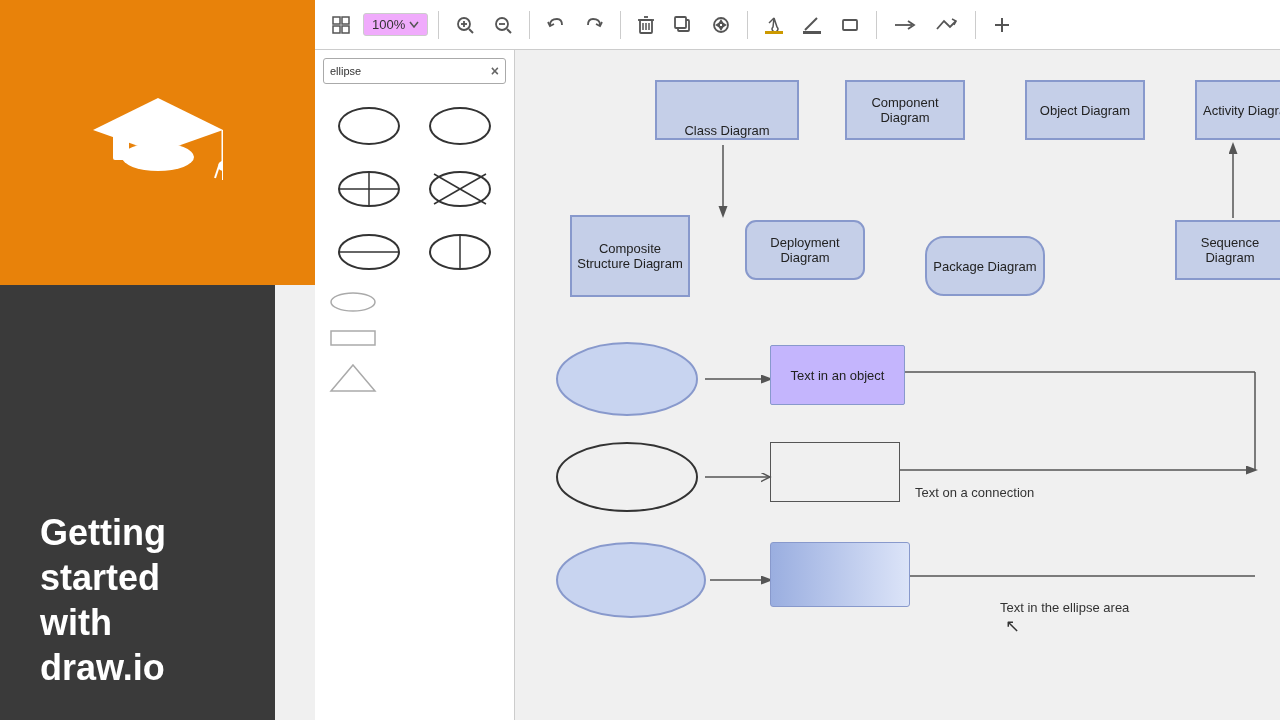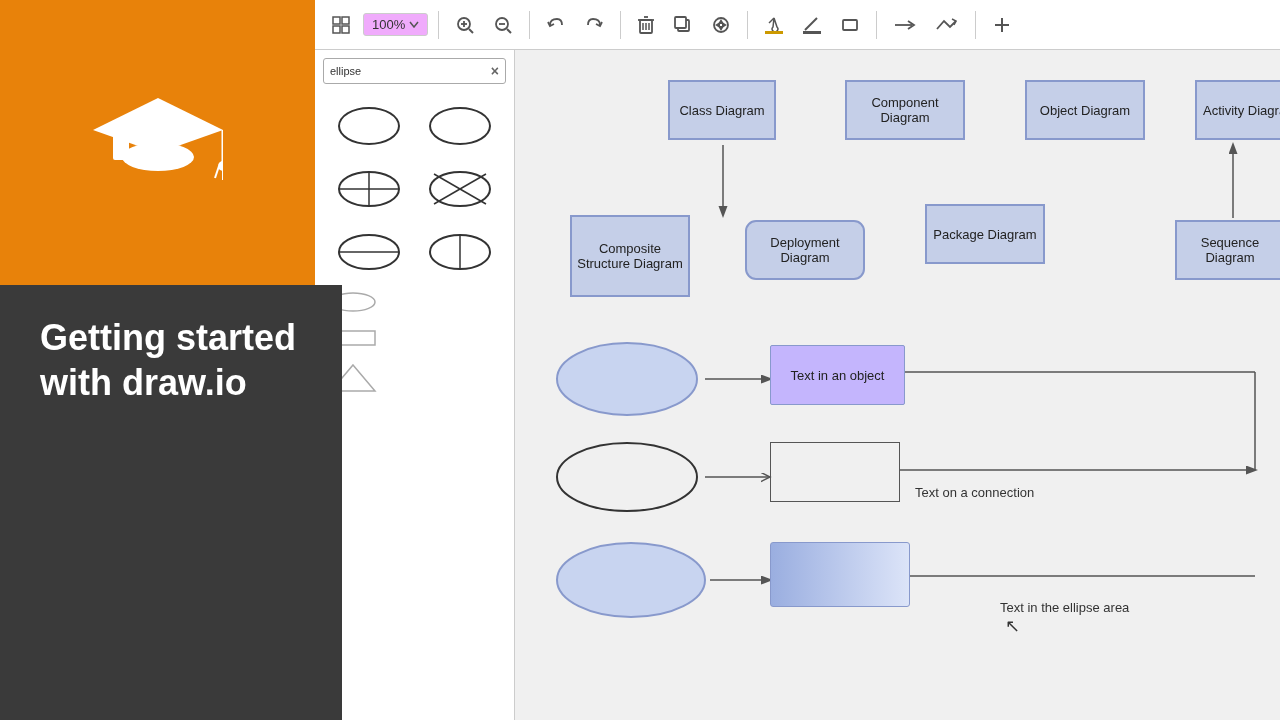--- a/index.html
+++ b/index.html
@@ -23,24 +23,24 @@
       justify-content: center;
     }
 
     .graduation-cap {
       width: 130px;
       height: 130px;
     }
 
     #dark-text-panel {
       background: #3a3a3a;
-      width: 342px;
+      width: 275px;
       height: 435px;
       display: flex;
-      align-items: flex-start;
+      align-items: flex-end;
       justify-content: flex-start;
       padding: 30px 40px;
     }
 
     #dark-text-panel .tagline {
       color: white;
       font-size: 36px;
       font-weight: bold;
       line-height: 1.25;
     }
@@ -501,40 +501,40 @@
 
         <line x1="190" y1="427" x2="255" y2="427" stroke="#555" stroke-width="1.5" marker-end="url(#arrow-open)"></line>
 
         <line x1="385" y1="420" x2="740" y2="420" stroke="#555" stroke-width="1.5" marker-end="url(#arrow)"></line>
 
         <line x1="195" y1="530" x2="255" y2="530" stroke="#555" stroke-width="1.5" marker-end="url(#arrow)"></line>
 
         <line x1="395" y1="526" x2="740" y2="526" stroke="#555" stroke-width="1.5"></line>
       </svg>
 
-      <div class="diagram-node" style="left:153px; top:30px; width:108px; height:60px;">
+      <div class="diagram-node" style="left:140px; top:30px; width:144px; height:60px;align-items:flex-end;">
         <span>Class Diagram</span>
       </div>
       <div class="diagram-node" style="left:510px; top:30px; width:120px; height:60px;">
         <span>Object Diagram</span>
       </div>
       <div class="diagram-node" style="left:330px; top:30px; width:120px; height:60px;">
         <span>Component Diagram</span>
       </div>
       <div class="diagram-node" style="left:680px; top:30px; width:110px; height:60px;">
         <span>Activity Diagram</span>
       </div>
 
       <div class="diagram-node" style="left:55px; top:165px; width:120px; height:82px;">
         <span>Composite Structure Diagram</span>
       </div>
       <div class="diagram-node" style="left:230px; top:170px; width:120px; height:60px;border-radius:11px;">
         <span>Deployment Diagram</span>
       </div>
-      <div class="diagram-node" style="left:410px; top:154px; width:120px; height:60px;">
+      <div class="diagram-node" style="left:410px; top:186px; width:120px; height:60px;border-radius:19px;">
         <span>Package Diagram</span>
       </div>
       <div class="diagram-node" style="left:660px; top:170px; width:110px; height:60px;">
         <span>Sequence Diagram</span>
       </div>
 
       <div style="position:absolute; left:40px; top:290px; width:145px; height:78px; cursor:pointer;">
         <svg width="145" height="78" viewBox="0 0 145 78">
           <ellipse cx="72" cy="39" rx="70" ry="36" fill="#c8d4f0" stroke="#8899cc" stroke-width="2"></ellipse>
         </svg>

